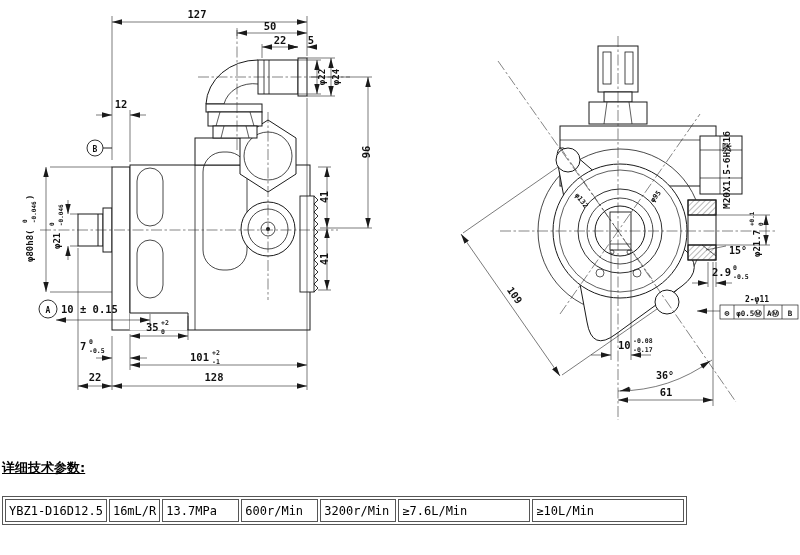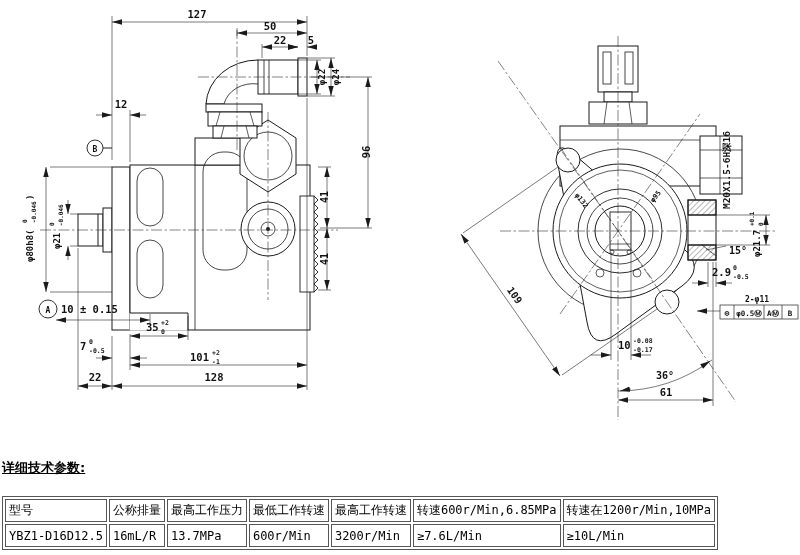--- a/index.html
+++ b/index.html
@@ -321,29 +321,20 @@
     <col style="width:88px">
         <col style="width:50px">
         <col style="width:77px">
         <col style="width:77px">
     <col style="width:76px">
         <col style="width:132px">
         <col style="width:152px">
   </colgroup>
   <tbody>
     <tr>
-      <td>型号</td>
-      <td>公称排量</td>
-      <td>最高工作压力</td>
-      <td>最低工作转速</td>
-      <td>最高工作转速</td>
-      <td>转速600r/Min,6.85MPa</td>
-      <td>转速在1200r/Min,10MPa</td>
-    </tr>
-    <tr>
       <td>YBZ1-D16D12.5</td>
       <td>16mL/R</td>
       <td>13.7MPa</td>
       <td>600r/Min</td>
       <td>3200r/Min</td>
       <td>≥7.6L/Min</td>
       <td>≥10L/Min</td>
     </tr>
   </tbody>
 </table>

